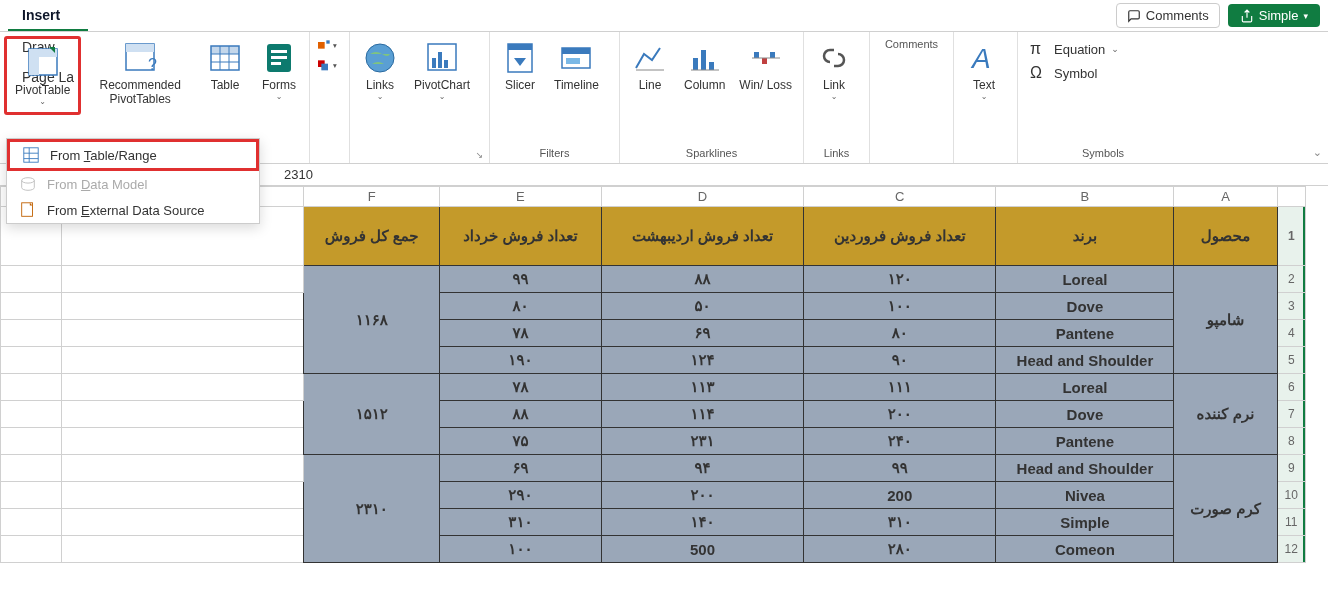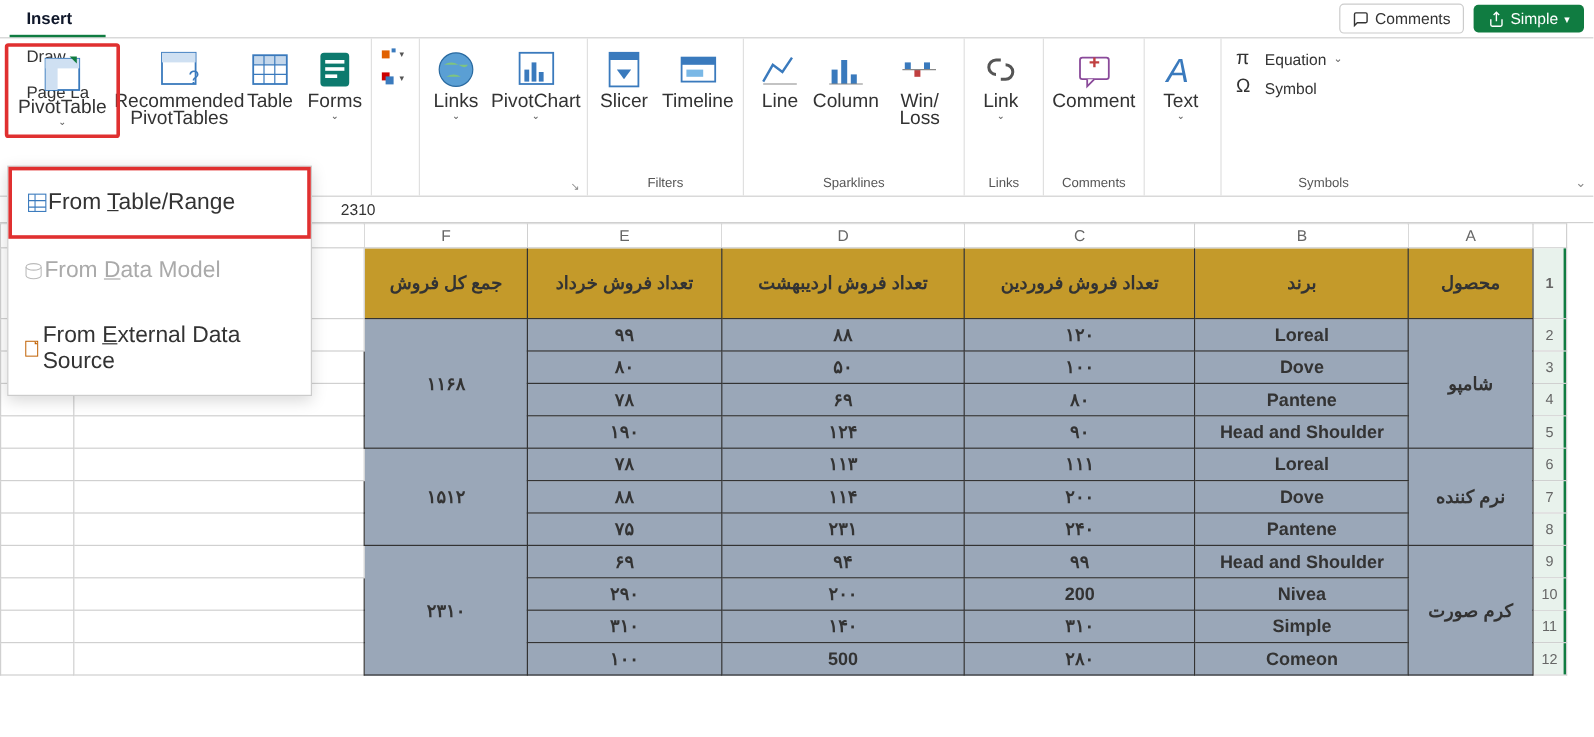--- a/index.html
+++ b/index.html
@@ -9,28 +9,28 @@
     .menu-item { padding: 6px 14px; cursor: pointer; font-size: 14px; }
     .menu-item.active { color: #0f172a; border-bottom: 2px solid #107c41; font-weight: 600; }
     .menu-right { display: flex; gap: 8px; align-items: center; }
     .comments-btn { display: flex; align-items: center; gap: 5px; padding: 4px 10px; border: 1px solid #ccc; border-radius: 4px; cursor: pointer; font-size: 13px; }
     .share-btn { display: flex; align-items: center; gap: 5px; padding: 4px 12px; background: #107c41; color: #fff; border-radius: 4px; cursor: pointer; font-size: 13px; }
     .ribbon { display: flex; height: 132px; border-bottom: 1px solid #d0d0d0; position: relative; }
     .ribbon-group { display: flex; flex-direction: column; justify-content: space-between; padding: 4px 4px 2px 4px; border-right: 1px solid #e0e0e0; position: relative; }
     .ribbon-top { display: flex; align-items: flex-start; gap: 2px; flex: 1; }
     .ribbon-btn { display: flex; flex-direction: column; align-items: center; padding: 4px 6px; cursor: pointer; text-align: center; border-radius: 3px; min-width: 52px; }
     .ribbon-btn .icon-box { width: 36px; height: 36px; display: flex; align-items: center; justify-content: center; margin-bottom: 2px; }
-    .ribbon-btn .label { font-size: 16px; line-height: 14px; }
+    .ribbon-btn .label { font-size: 12px; line-height: 14px; }
     .ribbon-btn .caret { font-size: 8px; color: #666; }
     .group-label { text-align: center; font-size: 11px; color: #555; padding: 2px 0; }
     .dialog-launcher { position: absolute; bottom: 2px; right: 3px; font-size: 9px; color: #888; cursor: pointer; padding: 1px 3px; }
     .pivot-highlight { border: 3px solid #e03030; border-radius: 3px; position: relative; }
     .dropdown-menu { position: absolute; top: 138px; left: 6px; width: 254px; background: #fff; border: 1px solid #ccc; box-shadow: 0 4px 12px rgba(0,0,0,0.15); z-index: 10; }
     .dropdown-highlight-full { border: 3px solid #e03030; }
-    .dd-item { display: flex; align-items: center; padding: 16px 12px; cursor: pointer; font-size: 19px; }
+    .dd-item { display: flex; align-items: center; gap: 10px; padding: 4px 12px; cursor: pointer; font-size: 13px; }
     .dd-item.disabled { color: #aaa; }
     .dd-icon { width: 18px; height: 18px; display: flex; align-items: center; justify-content: center; }
     .formula-bar { display: flex; align-items: center; height: 22px; border-bottom: 1px solid #d0d0d0; padding: 0 4px; }
     .formula-val { padding-left: 280px; font-size: 13px; }
     .sheet-area { display: flex; height: calc(614px - 32px - 132px - 22px); }
     .grid-wrap { flex: 1; overflow: hidden; position: relative; }
     table.grid { border-collapse: collapse; width: 1306px; table-layout: fixed; }
     table.grid th.colhdr { background: #fff; border: 1px solid #d0d0d0; font-weight: normal; text-align: center; height: 20px; font-size: 13px; color: #666; position: relative; }
     table.grid td.rowhdr { background: #fff; border: 1px solid #d0d0d0; text-align: center; width: 28px; font-size: 12px; color: #666; position: relative; }
     table.grid td.rowhdr.sel { background: #e8f2ec; }
@@ -256,33 +256,20 @@
             </svg>
           </span>
         <span class="label">Link</span>
         <span class="caret">⌄</span>
       </div>
     </div>
     <div class="group-label">Links</div>
   </div>
 
   <div class="ribbon-group" style="width:84px;">
-    <div class="ribbon-top">
-      <div class="ribbon-btn">
-        <span class="icon-box">
-            <svg viewBox="0 0 36 36">
-              <rect x="6" y="8" width="24" height="18" rx="2" fill="#fff" stroke="#8a4a9a" stroke-width="1.5"></rect>
-              <path d="M12 26 L12 32 L18 26" fill="#fff" stroke="#8a4a9a" stroke-width="1.5"></path>
-              <line x1="14" y1="12" x2="22" y2="12" stroke="#c04040" stroke-width="2"></line>
-              <line x1="18" y1="8" x2="18" y2="16" stroke="#c04040" stroke-width="2"></line>
-            </svg>
-          </span>
-        <span class="label">Comment</span>
-      </div>
-    </div>
     <div class="group-label">Comments</div>
   </div>
 
   <div class="ribbon-group" style="width:64px;">
     <div class="ribbon-top">
       <div class="ribbon-btn">
         <span class="icon-box">
             <svg viewBox="0 0 36 36">
               <text x="6" y="28" font-size="28" font-style="italic" font-family="serif" fill="#3a7abd">A</text>
             </svg>

